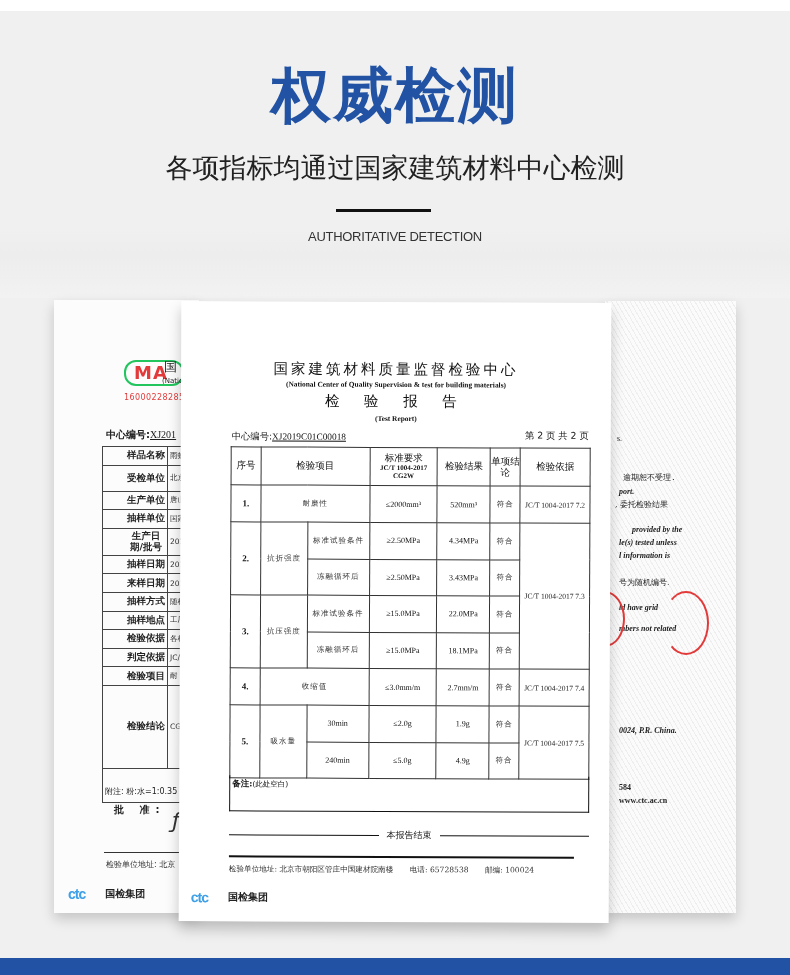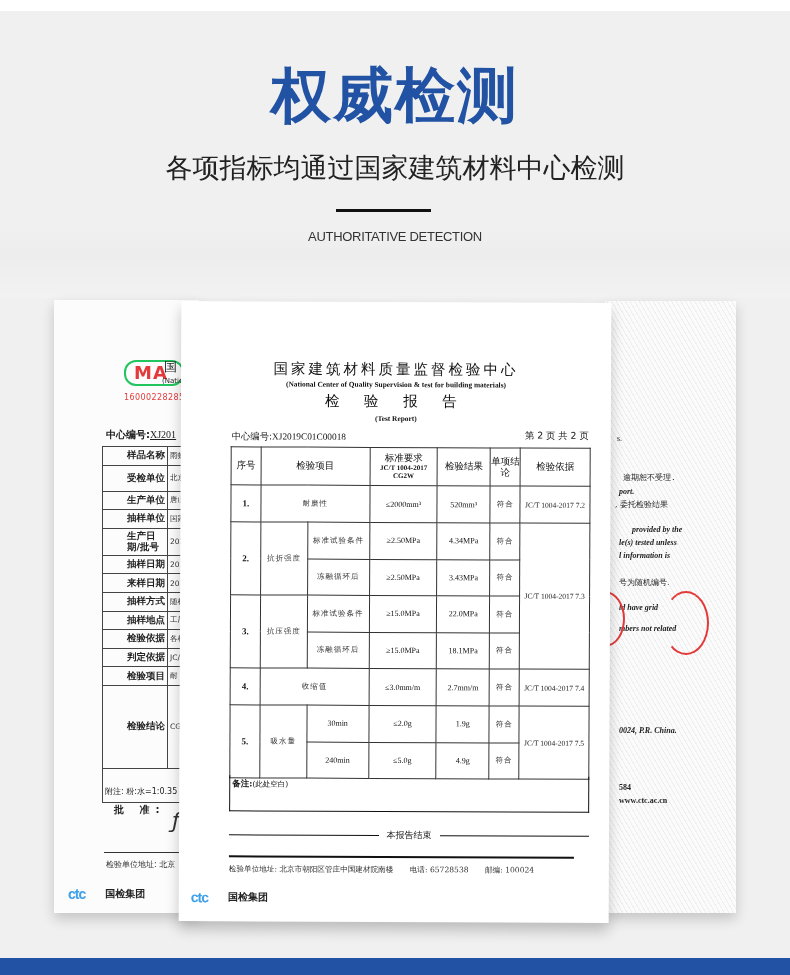--- a/index.html
+++ b/index.html
@@ -21,42 +21,42 @@
 
   
   .mac-stamp { position: absolute; left: 70px; top: 60px; width: 60px; height: 26px; border: 2px solid #22c55e; border-radius: 12px; color: #e23a3a; font-weight: bold; font-size: 18px; line-height: 22px; padding-left: 8px; letter-spacing: 1px; }
   .mac-num { position: absolute; left: 70px; top: 93px; font-size: 8px; color: #e23a3a; letter-spacing: 0.4px; }
   .left-guo { position: absolute; left: 110px; top: 58px; font-size: 13px; color:#222; }
   .left-nat { position: absolute; left: 108px; top: 77px; font-size: 7px; color:#222; }
   .left-center-no { position: absolute; left: 52px; top: 128px; font-size: 10px; font-weight: bold; color: #222; }
   .left-center-no span { text-decoration: underline; font-weight: normal; font-family: "Liberation Serif", serif; }
   .left-table { position: absolute; left: 48px; top: 146px; width: 110px; border-collapse: collapse; border: 1.5px solid #222; }
   .left-table td { border: 1px solid #444; font-size: 9.5px; height: 18.6px; color: #222; padding: 0 2px; white-space: nowrap; overflow: hidden; }
-  .left-table td.k { width: 56px; font-weight: bold; font-family: "DejaVu Serif", serif; padding-left: 24px; }
+  .left-table td.k { width: 56px; text-align: center; font-weight: bold; font-family: "DejaVu Serif", serif; padding-left: 24px; }
   .left-table td.v { font-size: 7.5px; color: #333; }
   .left-pizhun { position: absolute; left: 60px; top: 503px; font-size: 10px; font-weight: bold; color: #222; letter-spacing: 6px; }
   .left-sign { position: absolute; left: 118px; top: 508px; font-size: 22px; color: #333; font-style: italic; }
   .left-hr { position: absolute; left: 50px; top: 552px; width: 100px; height: 1px; background: #333; }
   .left-addr { position: absolute; left: 52px; top: 559px; font-size: 8px; color: #333; white-space: nowrap; }
   .ctc { position: absolute; display: flex; align-items: center; gap: 20px; }
   .ctc .logo { color: #3da0e8; font-weight: bold; font-size: 14px; font-family: "Liberation Sans", sans-serif; letter-spacing: -1px; }
   .ctc .name { color: #222; font-weight: bold; font-size: 10px; }
 
   
   .rtext { position: absolute; font-size: 8px; color: #222; white-space: nowrap; font-family: "Liberation Serif", serif; }
   .rtext.it { font-style: italic; font-weight: bold; }
   .rstamp { position: absolute; border: 2px solid #e23a3a; border-radius: 50%; }
 
   
   .m-title { position: absolute; left: 0; width: 430px; text-align: center; top: 58px; font-size: 14.5px; color: #111; letter-spacing: 3px; font-family: "DejaVu Serif", serif; }
   .m-title-en { position: absolute; left: 0; width: 430px; text-align: center; top: 78px; font-size: 7.4px; color: #111; font-weight: bold; font-family: "Liberation Serif", serif; }
   .m-report { position: absolute; left: 0; width: 430px; text-align: center; top: 90px; font-size: 14.5px; color: #111; letter-spacing: 10px; font-family: "DejaVu Serif", serif; }
   .m-report-en { position: absolute; left: 0; width: 430px; text-align: center; top: 112px; font-size: 7.4px; color: #111; font-weight: bold; font-family: "Liberation Serif", serif; }
   .m-center-no { position: absolute; left: 51px; top: 129px; font-size: 9.3px; color: #111; }
-  .m-center-no .v { font-family: "Liberation Serif", serif; }
+  .m-center-no .v { text-decoration: underline; font-family: "Liberation Serif", serif; }
   .m-page { position: absolute; right: 22px; top: 127px; font-size: 9.3px; color: #111; }
   .m-table { position: absolute; left: 50px; top: 145px; width: 360px; border-collapse: collapse; border: 1.6px solid #111; }
   .m-table td, .m-table th { border: 1px solid #333; text-align: center; color: #111; font-weight: normal; font-family: "Liberation Serif", serif; font-size: 8px; }
   .m-table th { font-size: 9.5px; font-family: "DejaVu Serif", serif; height: 38px; line-height: 1.15; }
   .m-table th .std-en { font-size: 7px; font-weight: bold; font-family: "Liberation Serif", serif; display:block; }
   .m-table td.no { font-weight: bold; font-size: 9px; }
   .m-table td.cn { font-family: "DejaVu Serif", serif; font-size: 7.5px; color: #333; letter-spacing: 1px; }
   .m-table td.basis { font-size: 7.5px; line-height: 1.2; color: #222; }
   .m-table tr.r1 td { height: 37px; }
   .m-table tr.rs td { height: 36.5px; }

